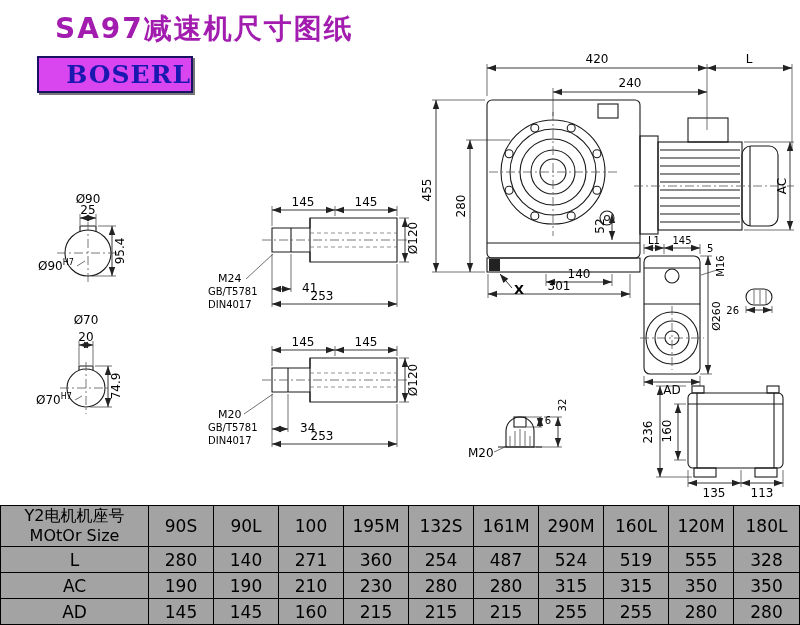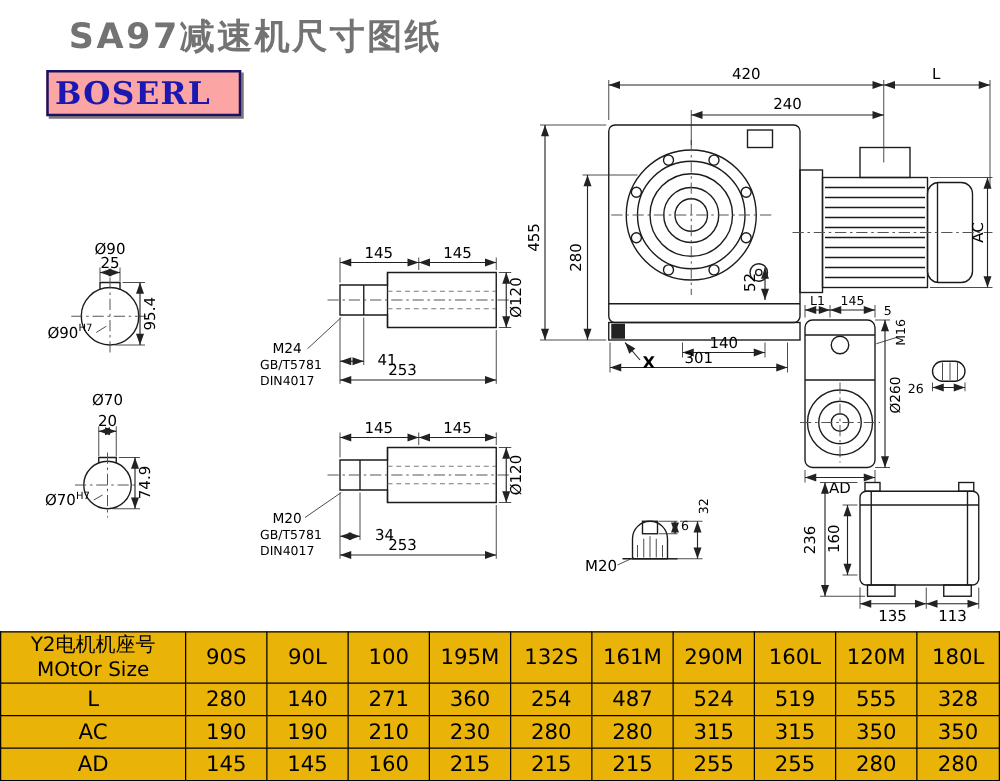--- a/index.html
+++ b/index.html
@@ -6,48 +6,48 @@
   html,body { width:800px; height:625px; }
   body {
     background:#fff;
     font-family:"DejaVu Sans","Liberation Sans",sans-serif;
     position:relative;
     overflow:hidden;
     color:#000;
   }
   .title {
     position:absolute; left:55px; top:10px;
-    font-size:28px; font-weight:bold; letter-spacing:2px; color:#737373;
+    font-size:28px; font-weight:bold; letter-spacing:2px; color:#a21caf;
   }
   .logo-box {
     position:absolute; left:37px; top:56px; width:156px; height:37px;
-    border:2px solid #191263; background:#fca5a5;
+    border:2px solid #191263; background:#d946ef;
     box-shadow:2px 2px 0 #777;
-    display:flex; align-items:center; padding-left:5px;
+    display:flex; align-items:center; padding-left:5px;justify-content:flex-end;
   }
   .logo-box span {
     font-family:"DejaVu Serif","Liberation Serif",serif;
     font-weight:bold; font-size:25px; color:#1a18b0; letter-spacing:1px;
   }
   svg.drawing { position:absolute; left:0; top:0; }
   .ln  { fill:none; stroke:#1b1b1b; stroke-width:1.1; }
   .fillb { fill:#222; stroke:none; }
   .cl  { fill:none; stroke:#555; stroke-width:0.8; stroke-dasharray:9 3 2 3; }
   .cl2 { fill:none; stroke:#666; stroke-width:0.7; stroke-dasharray:4 3; }
   .ext { stroke:#333; stroke-width:0.7; fill:none; }
   .dl  { stroke:#222; stroke-width:0.9; fill:none; }
   .ht  { stroke:#333; stroke-width:0.7; fill:none; }
   text { fill:#000; font-family:"DejaVu Sans","Liberation Sans",sans-serif; }
   .dim   { font-size:12px; }
   .dim-m { font-size:11px; }
   .dim-s { font-size:10px; }
   .xlbl  { font-size:13px; font-weight:bold; }
   table.spec {
     position:absolute; left:0; top:505px; width:800px;
-    border-collapse:collapse; table-layout:fixed; background:#eab308;
+    border-collapse:collapse; table-layout:fixed; background:#a3a3a3;
   }
   table.spec td {
     border:1px solid #000; text-align:center; vertical-align:middle;
     font-size:17px; padding:0; overflow:hidden; white-space:nowrap;
   }
   tr.hdr-row { height:41px; }
   tr.data-row { height:26px; }
   .corner-l1, .corner-l2 { font-size:16px; line-height:20px; }
 </style>
 </head>

